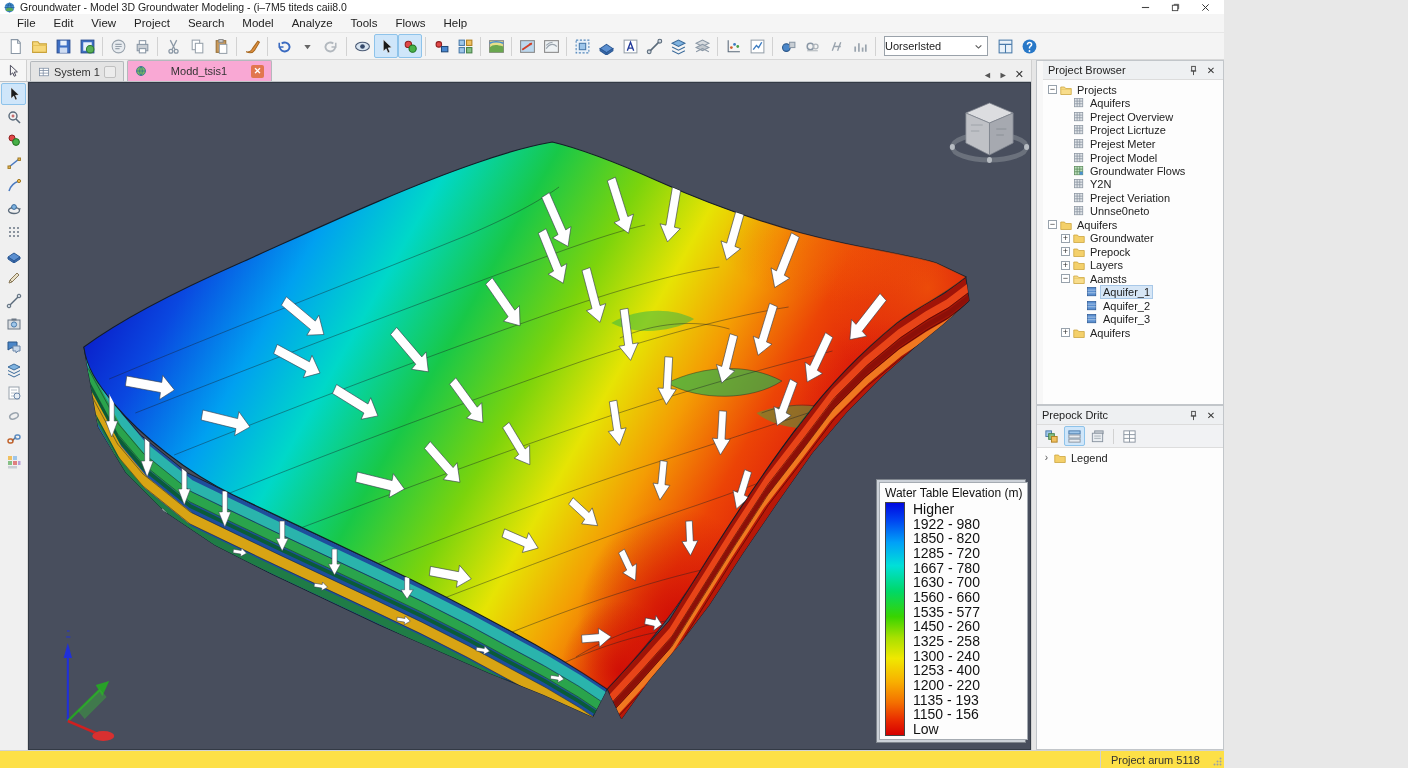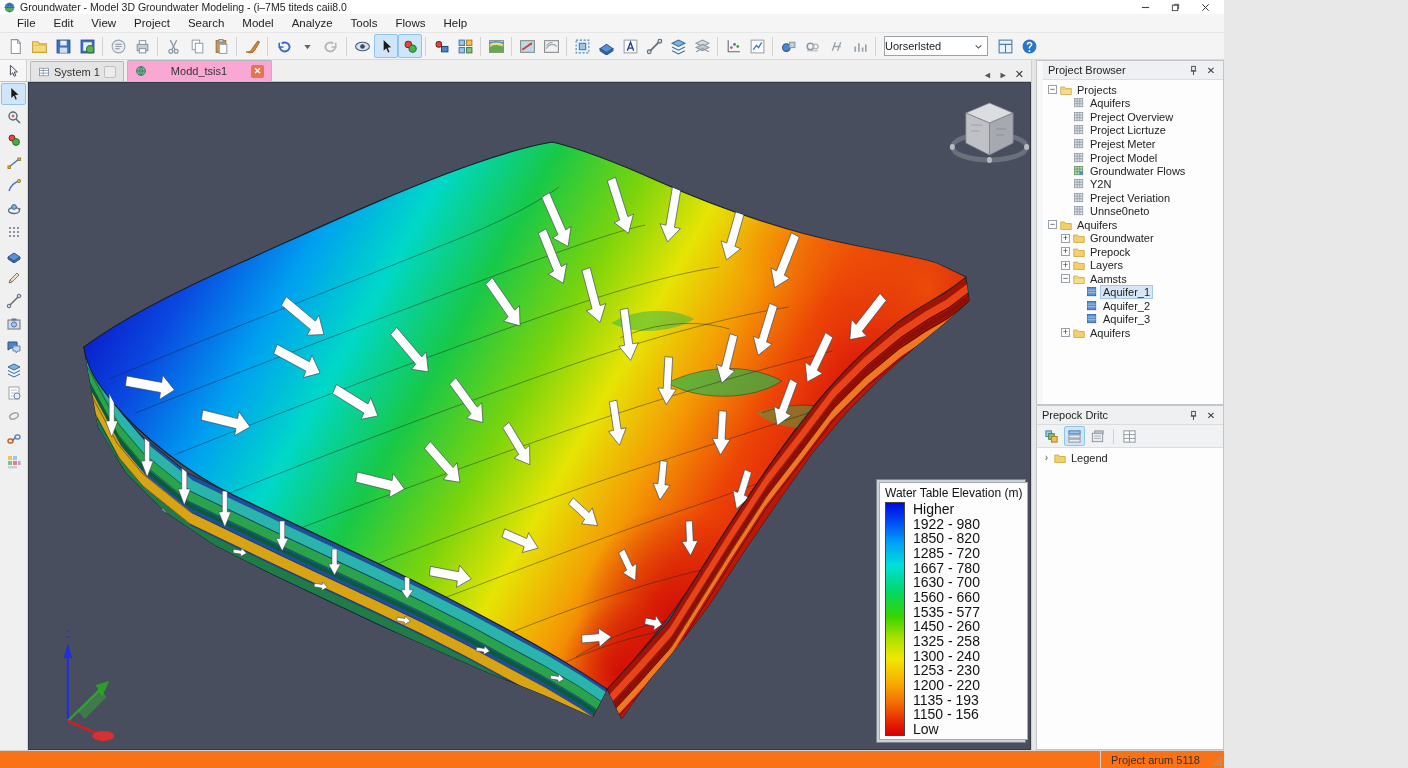--- a/index.html
+++ b/index.html
@@ -83,21 +83,21 @@
   .chev { width:9px; min-width:9px; text-align:center; color:#555; font-size:10px; }
   .t-ico svg { width:12px; height:12px; display:block; }
   .tree-row .lbl { padding:0 2px; }
 
   .props-toolbar { height:23px; display:flex; align-items:center; gap:2px; padding:0 4px; background:#f1f2f4; border-bottom:1px solid #ddd; }
   .props-toolbar .tb-btn { width:21px; height:20px; }
   .props-toolbar .tb-btn svg { width:15px; height:15px; }
   .props-toolbar .tb-sep { height:15px; }
 
   
-  .statusbar { height:18px; background:#f97316; border-top:1px solid #d2d2d2; display:flex; align-items:center; font-size:11px; color:#333; }
+  .statusbar { height:18px; background:#fde047; border-top:1px solid #d2d2d2; display:flex; align-items:center; font-size:11px; color:#333; }
   .status-spacer { flex:1; }
   .status-cell { height:100%; display:flex; align-items:center; padding:0 10px; border-left:1px solid #d0d0d0; }
   .status-grip { width:14px; height:100%; display:flex; align-items:flex-end; justify-content:flex-end; padding:2px; }
   .status-grip svg { width:9px; height:9px; }
 </style>
 </head>
 <body>
 
 <div class="app">
 
@@ -719,21 +719,21 @@
                     <div>1922 - 980</div>
                     <div>1850 - 820</div>
                     <div>1285 - 720</div>
                     <div>1667 - 780</div>
                     <div>1630 - 700</div>
                     <div>1560 - 660</div>
                     <div>1535 - 577</div>
                     <div>1450 - 260</div>
                     <div>1325 - 258</div>
                     <div>1300 - 240</div>
-                    <div>1253 - 230</div>
+                    <div>1253 - 400</div>
                     <div>1200 - 220</div>
                     <div>1135 - 193</div>
                     <div>1150 - 156</div>
                     <div>Low</div>
                   </div>
               </div>
             </div>
           </div>
         </div>
       </div>

